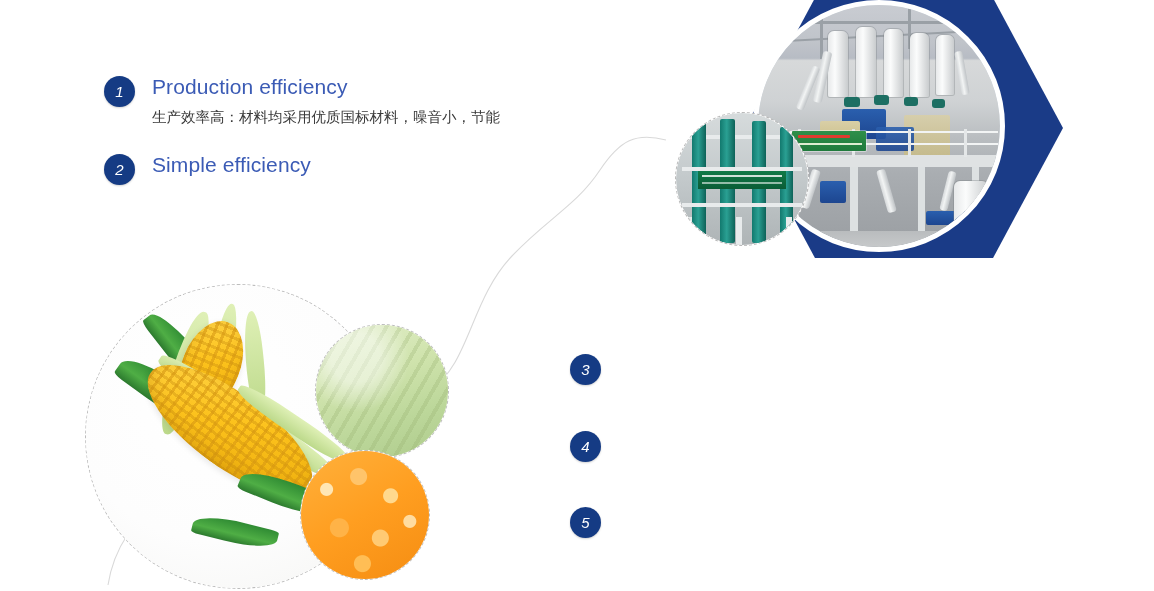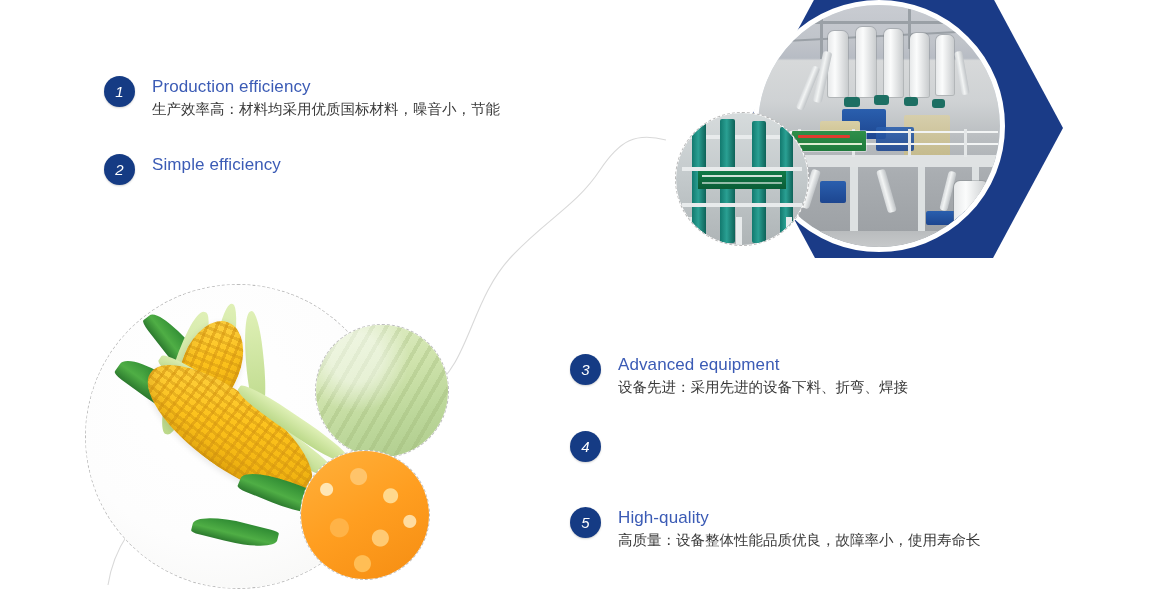--- a/index.html
+++ b/index.html
@@ -22,30 +22,30 @@
     font-size:15px;
     font-weight:400;
     display:flex;align-items:center;justify-content:center;
     flex:0 0 31px;
     line-height:1;
     box-shadow:0 1px 2px rgba(0,0,0,.18);
   }
   .ftext{margin-left:17px;padding-top:1px;}
   .ftitle{
     color:#3b5bb5;
-    font-size:17px;
+    font-size:21px;
     line-height:19px;
     letter-spacing:.1px;
     white-space:nowrap;
   }
   .fdesc{
     color:#3a3a3a;
     font-size:14.5px;
     line-height:22px;
-    margin-top:2px;
+    margin-top:10px;
     white-space:nowrap;
   }
 
   
   #hexgroup{position:absolute;left:745px;top:-2px;width:320px;height:262px;}
   .hexagon{
     position:absolute;left:0;top:0;width:318px;height:260px;
     background:#1a3b87;
     clip-path:polygon(22% 0%,78% 0%,100% 50%,78% 100%,22% 100%,0% 50%);
   }
@@ -291,31 +291,23 @@
 
   <div class="feature" style="left:104px;top:154px;">
     <div class="badge">2</div>
     <div class="ftext">
       <div class="ftitle">Simple efficiency</div>
     </div>
   </div>
 
   <div class="feature" style="left:570px;top:354px;">
     <div class="badge">3</div>
-    <div class="ftext">
-      <div class="ftitle">Advanced equipment</div>
-      <div class="fdesc">设备先进：采用先进的设备下料、折弯、焊接</div>
-    </div>
   </div>
 
   <div class="feature" style="left:570px;top:431px;">
     <div class="badge">4</div>
   </div>
 
   <div class="feature" style="left:570px;top:507px;">
     <div class="badge">5</div>
-    <div class="ftext">
-      <div class="ftitle">High-quality</div>
-      <div class="fdesc">高质量：设备整体性能品质优良，故障率小，使用寿命长</div>
-    </div>
   </div>
 
 </div>
 
 </body></html>

